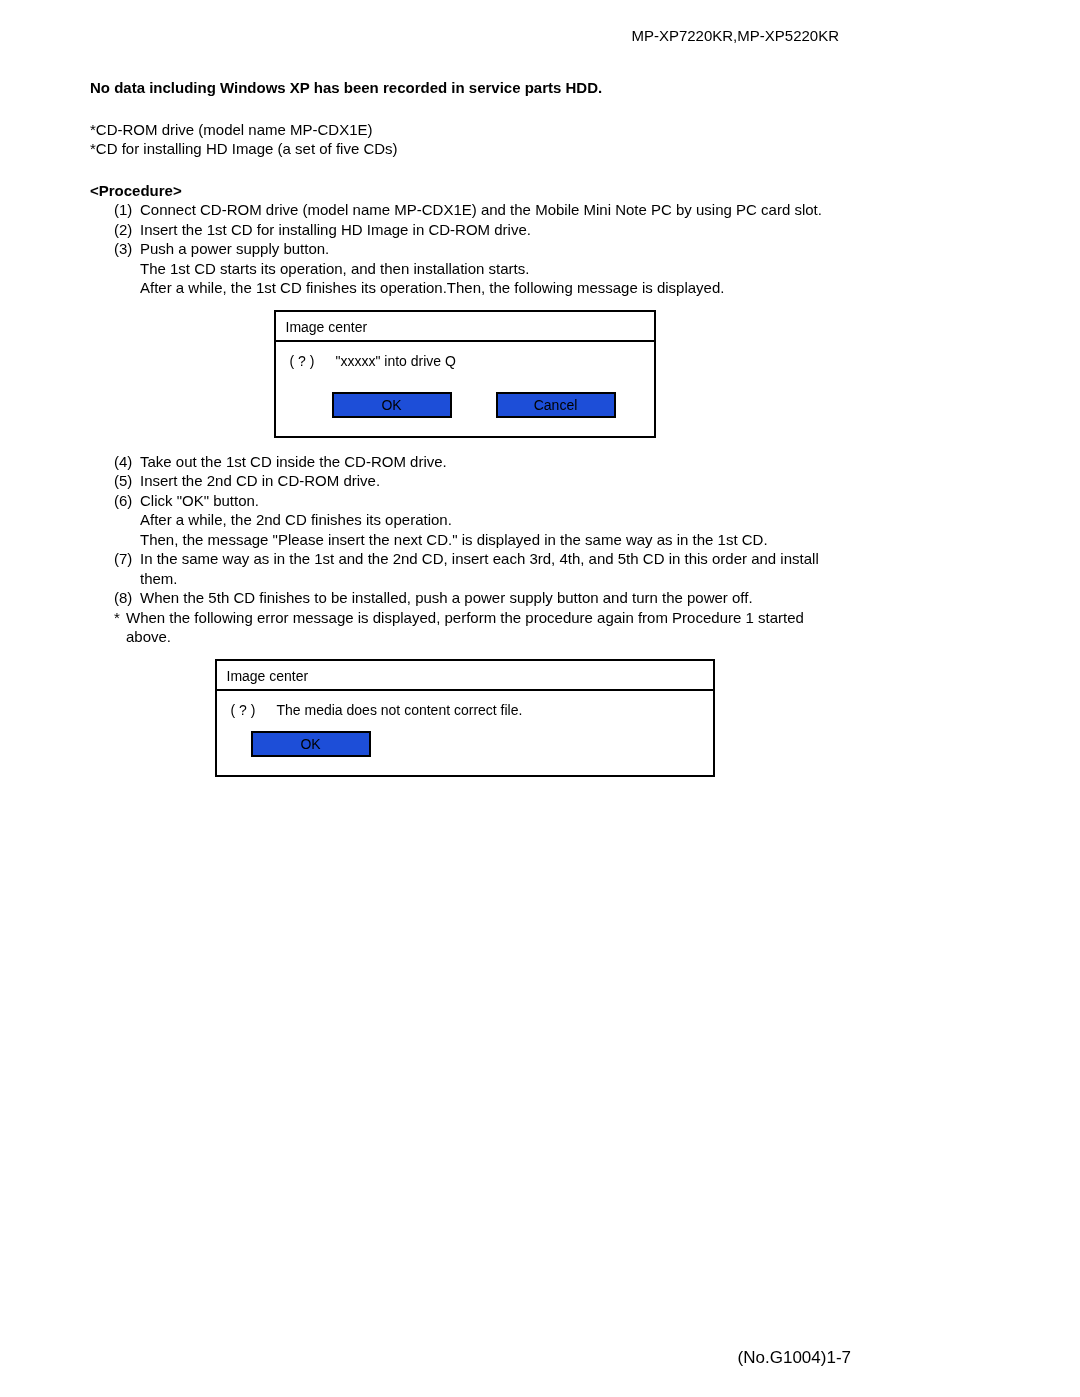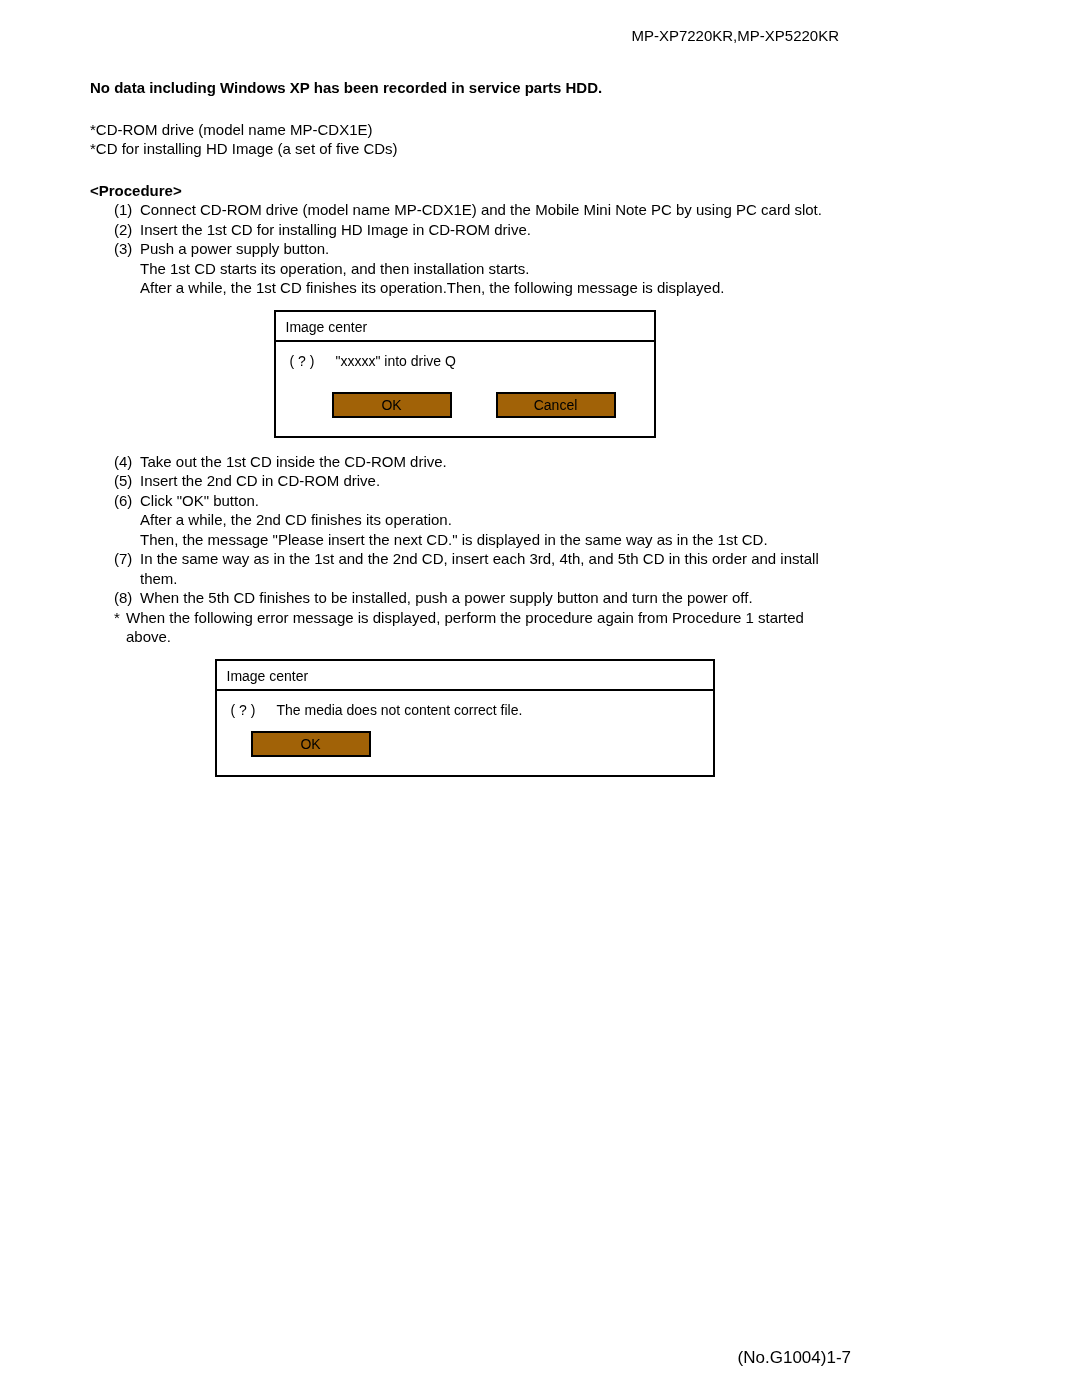--- a/index.html
+++ b/index.html
@@ -79,21 +79,21 @@
     margin-top: 22px;
   }
   .dlg-btn {
     border: 2px solid #000;
     width: 120px;
     height: 26px;
     display: flex;
     align-items: center;
     justify-content: center;
     box-sizing: border-box;
-    background: #a16207;
+    background: #1d4ed8;
     font: inherit;
   }
   .dlg-btn.small { width: 120px; }
   .footer-right {
     position: absolute;
     bottom: 28px;
     right: 48px;
     font-size: 17px;
   }
 </style>

